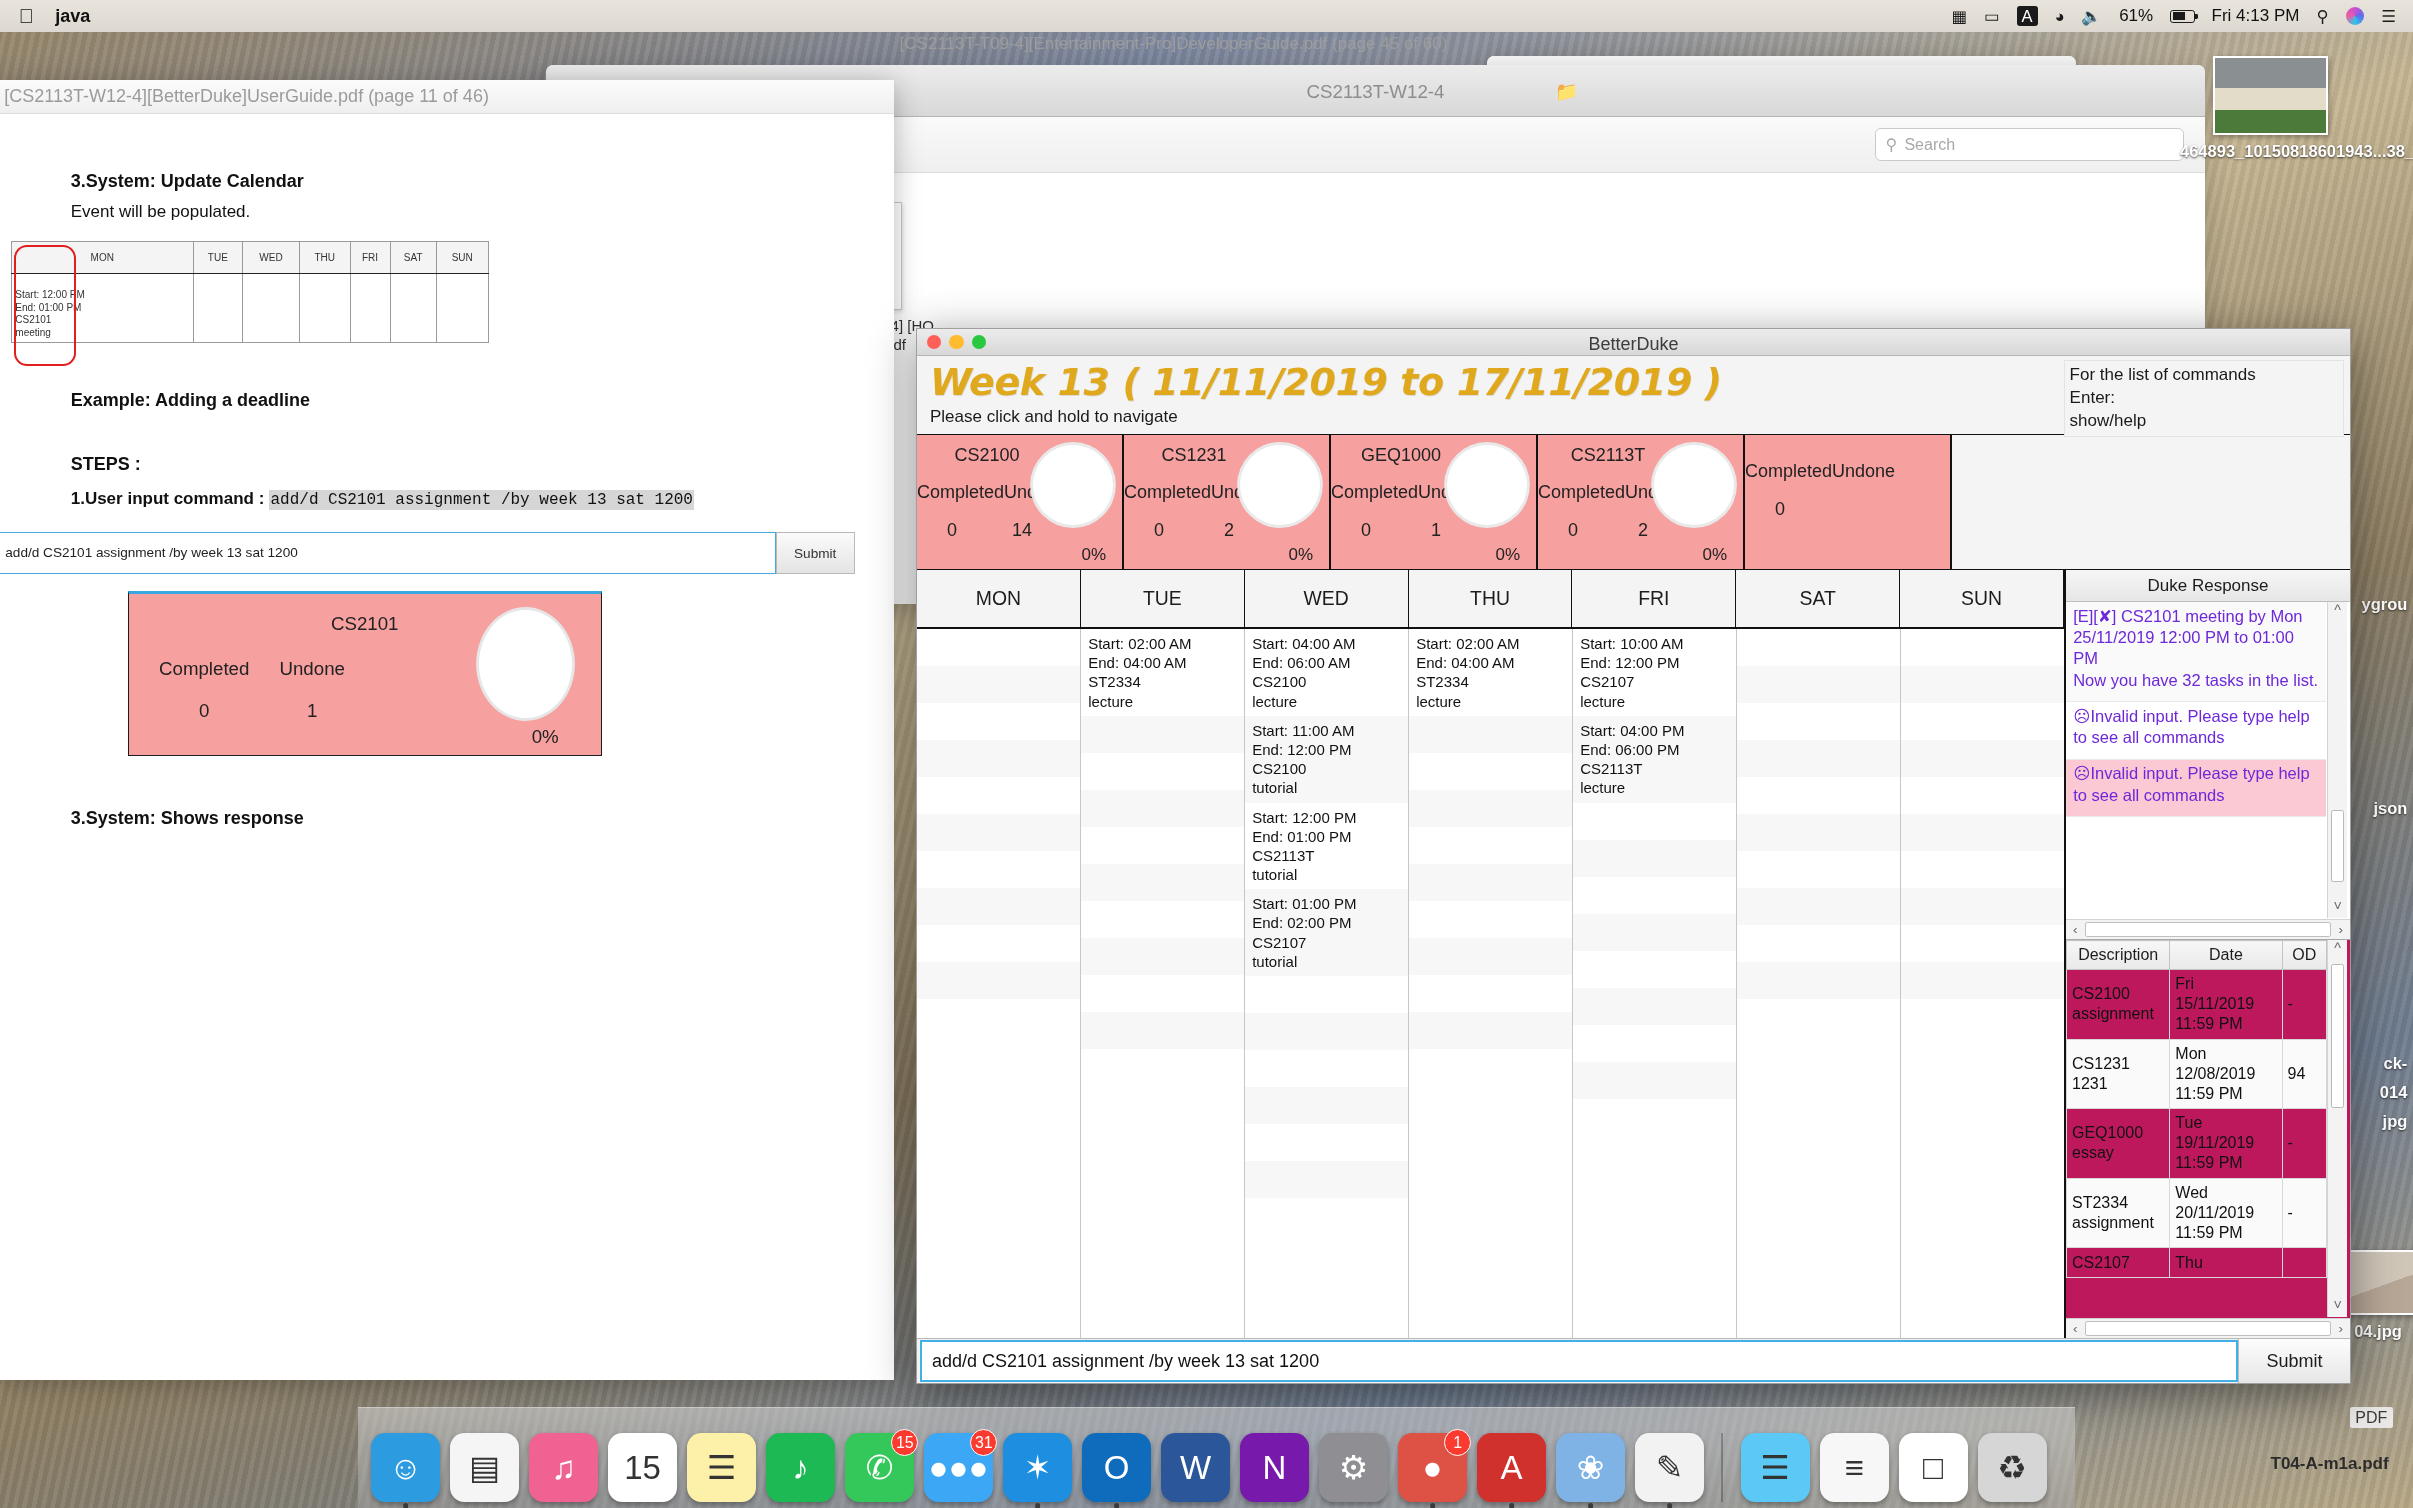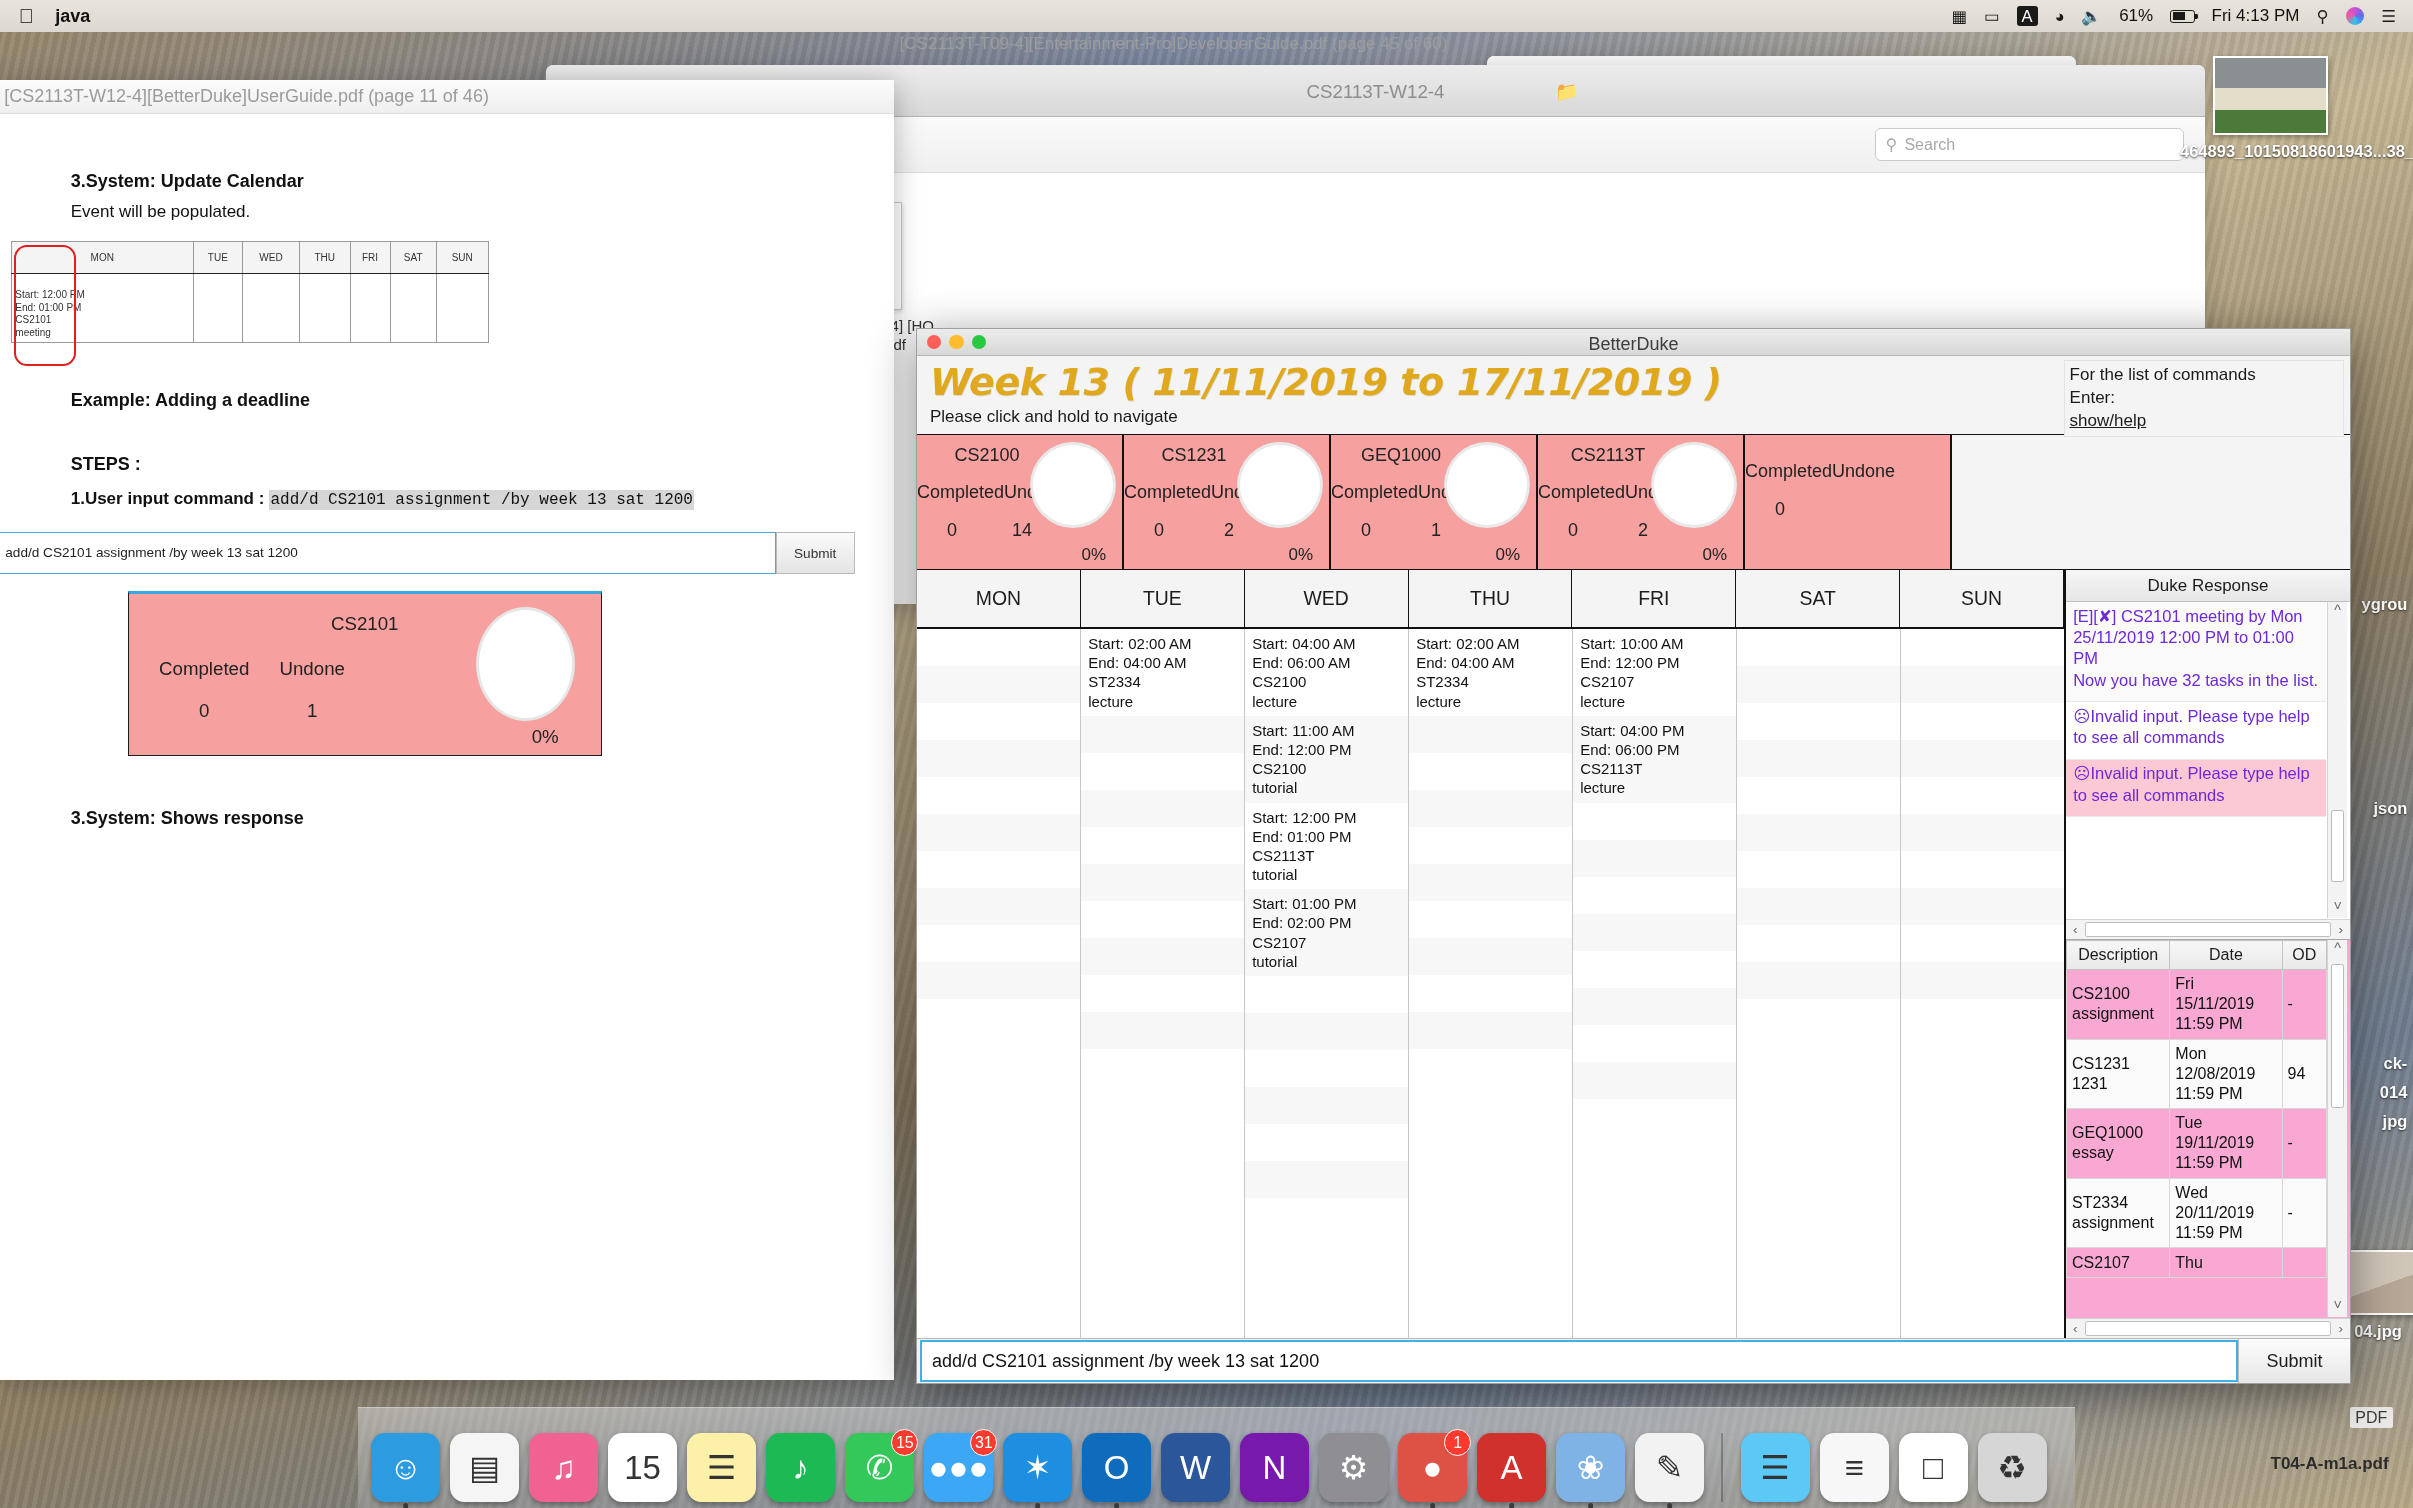--- a/index.html
+++ b/index.html
@@ -164,21 +164,21 @@
     font-size: 38px; font-style: italic; font-weight: bold; color: #e0a91d;
     letter-spacing: -0.4px; text-shadow: 0.7px 0.7px 0 rgba(0,0,0,.1);
     font-family: "DejaVu Sans", sans-serif;
   }
   .duke-sub { font-size: 17px; color: #1a1a1a; margin-top: 2.9px; }
   .help-box {
     position: absolute; right: 5.7px; top: 4.3px; width: 280px;
     font-size: 17px; line-height: 1.35; color: #1a1a1a; padding: 2.9px 4.3px;
     border: 0.7px solid #e3e3e3; background: #f4f4f4;
   }
-  .help-box .link { text-decoration: underline; }
+  .help-box .link { }
 
   
   .prog-strip { display: flex; height: 136px; background: #f4f4f4;
     border-top: 1.4px solid #111; border-bottom: 1.4px solid #111; overflow: hidden; }
   .prog-cell { position: relative; width: 207px; flex: 0 0 207px;
     background: #f7a0a0; border-right: 2.2px solid #111; }
   .prog-cell .pc-name { text-align: center; font-size: 18px; color: #222; padding-top: 10px;
      padding-right: 65px; }
   .prog-cell .pc-row { display: flex; padding: 16px 0 0 0; font-size: 18px; color: #222; }
   .prog-cell .pc-row span { flex: 1; text-align: center; }
@@ -221,21 +221,21 @@
   .vscroll { position: absolute; right: 2.9px; top: 0; bottom: 21.5px; width: 20px;
     background: #f3f3f3; border-left: 0.7px solid #d3d3d3; }
   .vscroll .arr { height: 20px; font-size: 14.4px; text-align: center; color: #6a6a6a; }
   .vscroll .thumb { position: absolute; left: 2.9px; right: 2.9px; background: #fff;
     border: 0.7px solid #bababa; border-radius: 2.2px; }
   .hscroll { position: absolute; left: 0; right: 0; bottom: 0; height: 20px;
     background: #f3f3f3; border-top: 0.7px solid #d3d3d3; display: flex; align-items: center; }
   .hscroll .arr { width: 18.7px; text-align: center; font-size: 13.6px; color: #6a6a6a; }
   .hscroll .track { flex: 1; height: 14.4px; background: #fff; border: 0.7px solid #bfbfbf; border-radius: 2.2px; }
 
-  .tbl-area { flex: 1; position: relative; background: #f9a8d4; overflow: hidden; }
+  .tbl-area { flex: 1; position: relative; background: #be185d; overflow: hidden; }
   table.dtbl { width: 261px; border-collapse: collapse; table-layout: fixed; }
   table.dtbl th {
     background: linear-gradient(180deg,#f7f7f7,#e9e9e9); border: 0.7px solid #c4c4c4;
     font-size: 16px; font-weight: normal; color: #1c1c1c; height: 29px;
   }
   table.dtbl td { border: 0.7px solid #d8d8d8; font-size: 16px; color: #111;
     padding: 4.3px 5px; line-height: 1.25; vertical-align: middle; }
   table.dtbl tr:nth-child(even) td { background: #fafafa; }
   .col-desc { width: 93px; } .col-date { width: 101px; } .col-od { width: 40px; }
 

